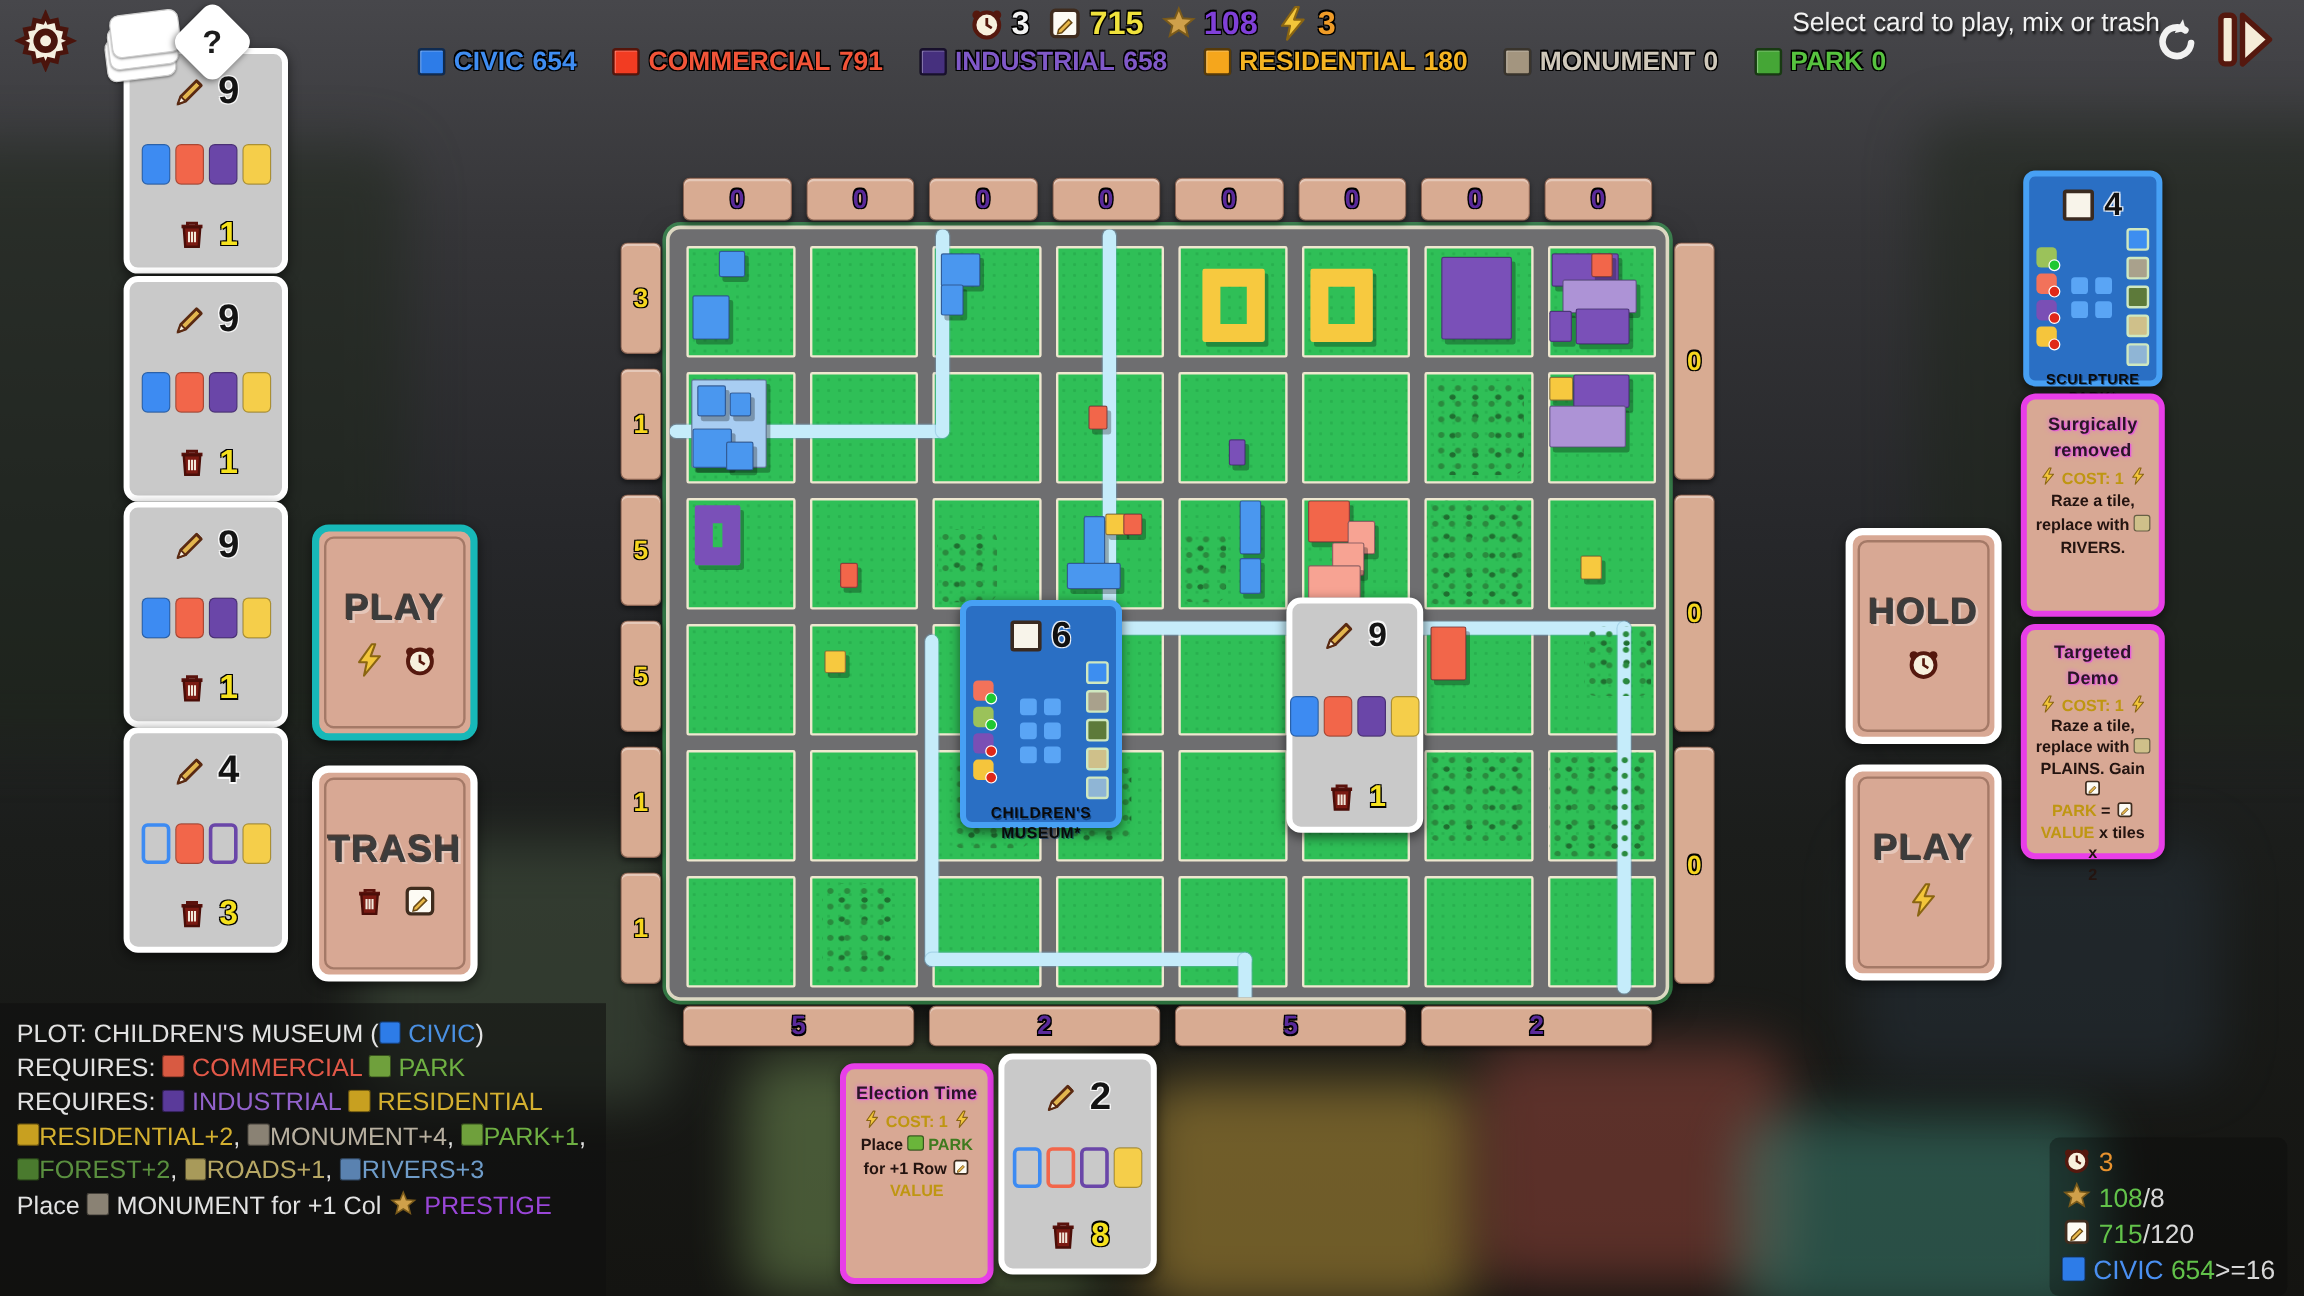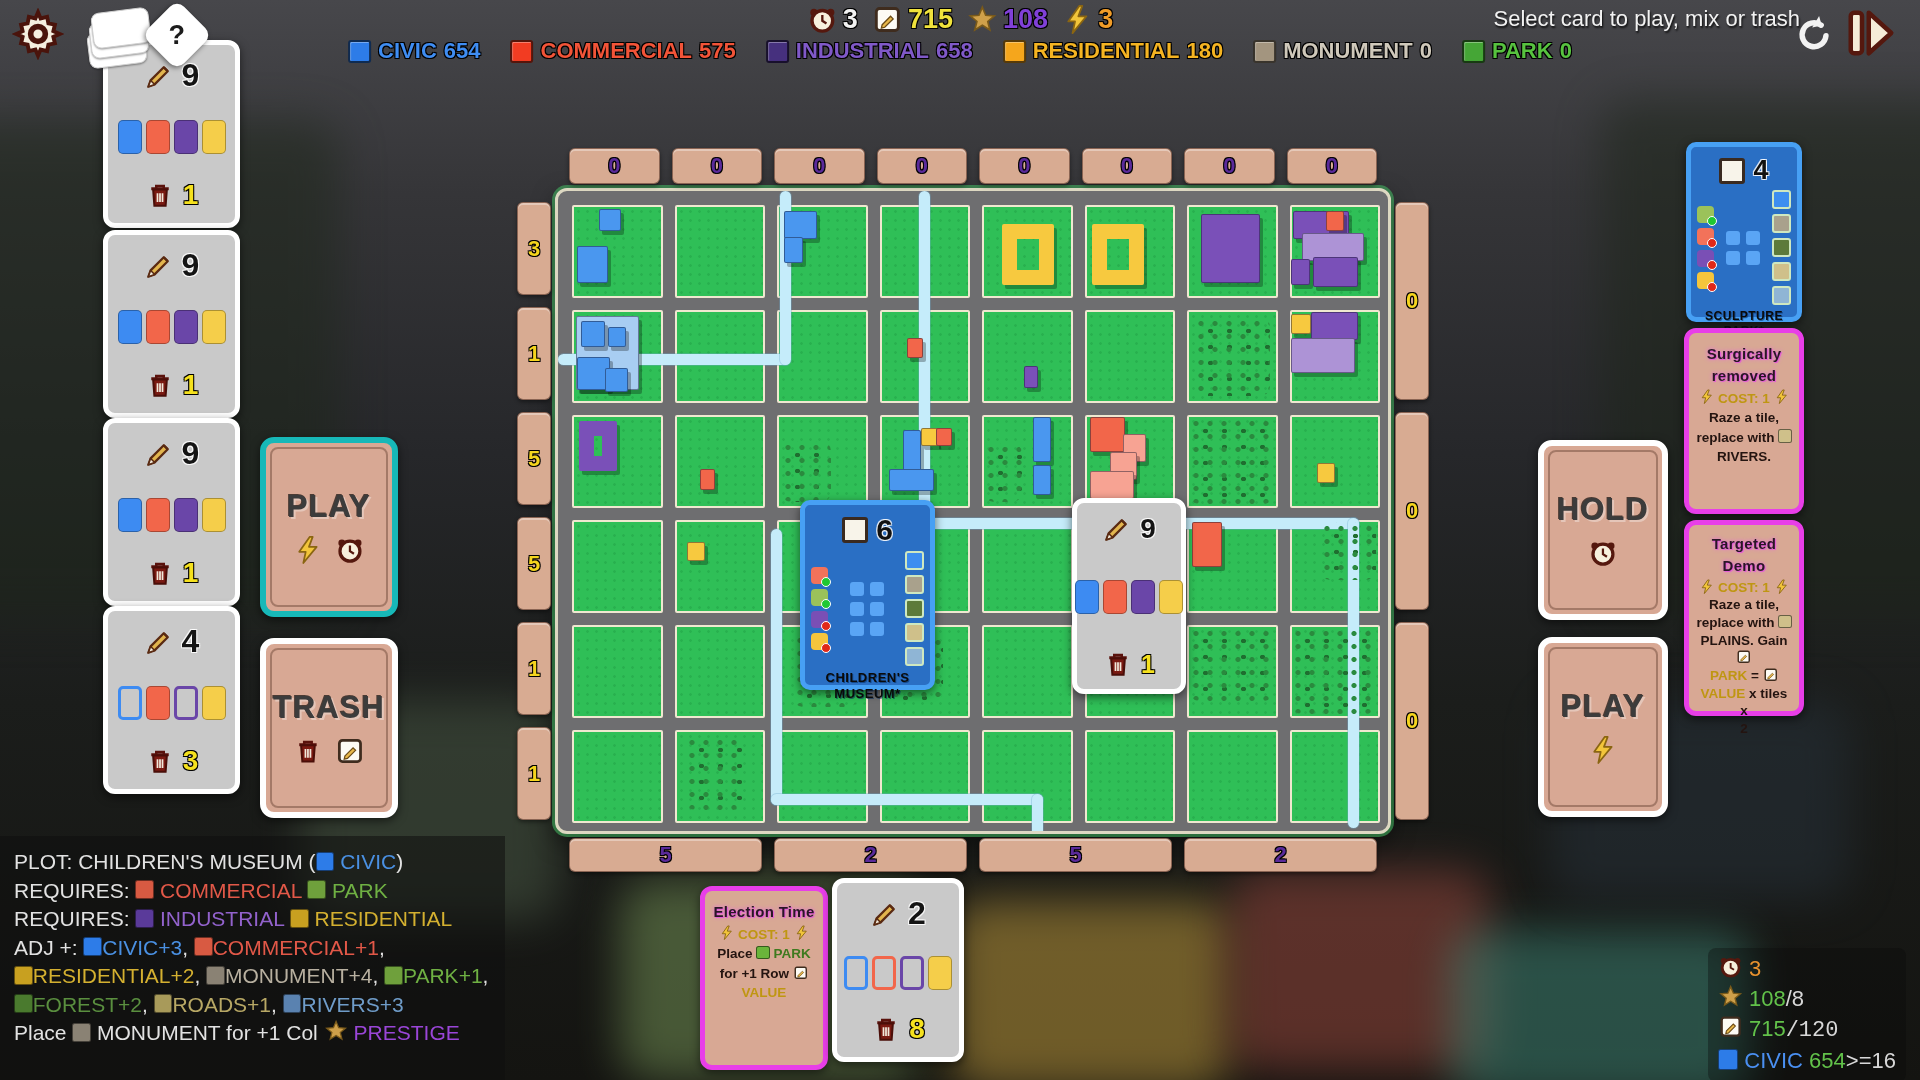--- a/index.html
+++ b/index.html
@@ -164,21 +164,21 @@
   </div>
 <div id="legend">
     <div class="legend-item">
       <span class="legend-sq" style="background: rgb(45, 124, 232);"></span>
       <span class="od1" style="color: rgb(63, 141, 242);">CIVIC</span>
       <span class="od1" style="color: rgb(63, 141, 242);">654</span>
     </div>
     <div class="legend-item">
       <span class="legend-sq" style="background: rgb(242, 60, 34);"></span>
       <span class="od1" style="color: rgb(242, 84, 56);">COMMERCIAL</span>
-      <span class="od1" style="color: rgb(242, 84, 56);">575</span>
+      <span class="od1" style="color: rgb(242, 84, 56);">791</span>
     </div>
     <div class="legend-item">
       <span class="legend-sq" style="background: rgb(70, 48, 126);"></span>
       <span class="od1" style="color: rgb(128, 89, 200);">INDUSTRIAL</span>
       <span class="od1" style="color: rgb(128, 89, 200);">658</span>
     </div>
     <div class="legend-item">
       <span class="legend-sq" style="background: rgb(245, 166, 28);"></span>
       <span class="od1" style="color: rgb(245, 180, 34);">RESIDENTIAL</span>
       <span class="od1" style="color: rgb(245, 180, 34);">180</span>
@@ -702,36 +702,35 @@
           <path d="M10 10.5v7M12 10.5v7M14 10.5v7" stroke="#f2e8da" stroke-width="1.4"></path>
         </svg></span>
       <span class="trash-num od1">8</span>
     </div>
 </div>
 
 <div id="info-panel">
     <div class="iline"><span>PLOT: CHILDREN'S MUSEUM (</span><span class="inline-chip" style="background: rgb(45, 124, 232);"></span><span style="color: rgb(74, 144, 226);"> CIVIC</span><span>)</span></div>
     <div class="iline"><span>REQUIRES: </span><span class="inline-chip" style="background: rgb(216, 90, 66);"></span><span style="color: rgb(226, 88, 72);"> COMMERCIAL </span><span class="inline-chip" style="background: rgb(111, 160, 60);"></span><span style="color: rgb(111, 176, 67);"> PARK</span></div>
     <div class="iline"><span>REQUIRES: </span><span class="inline-chip" style="background: rgb(90, 58, 154);"></span><span style="color: rgb(146, 98, 204);"> INDUSTRIAL </span><span class="inline-chip" style="background: rgb(200, 160, 32);"></span><span style="color: rgb(212, 176, 48);"> RESIDENTIAL</span></div>
-    <div class="iline"><span>ADJ +: </span><span class="inline-chip" style="background: rgb(45, 124, 232);"></span><span style="color: rgb(74, 144, 226);">CIVIC+3</span><span>, </span><span class="inline-chip" style="background: rgb(216, 90, 66);"></span><span style="color: rgb(226, 88, 72);">COMMERCIAL+1</span><span>,</span></div>
     <div class="iline"><span class="inline-chip" style="background: rgb(200, 160, 32);"></span><span style="color: rgb(212, 176, 48);">RESIDENTIAL+2</span><span>, </span><span class="inline-chip" style="background: rgb(138, 130, 116);"></span><span style="color: rgb(184, 176, 160);">MONUMENT+4</span><span>, </span><span class="inline-chip" style="background: rgb(111, 160, 60);"></span><span style="color: rgb(111, 176, 67);">PARK+1</span><span>,</span></div>
     <div class="iline"><span class="inline-chip" style="background: rgb(74, 122, 46);"></span><span style="color: rgb(90, 143, 63);">FOREST+2</span><span>, </span><span class="inline-chip" style="background: rgb(168, 154, 90);"></span><span style="color: rgb(184, 168, 101);">ROADS+1</span><span>, </span><span class="inline-chip" style="background: rgb(90, 130, 176);"></span><span style="color: rgb(111, 156, 201);">RIVERS+3</span></div>
     <div class="iline"><span>Place </span><span class="inline-chip" style="background: rgb(138, 130, 116);"></span><span> MONUMENT for +1 Col </span><span class="ic"><svg viewBox="0 0 24 24">
           <path d="M12 2.5l2.6 6.2 6.7.5-5.1 4.3 1.6 6.5L12 16.4 6.2 20l1.6-6.5L2.7 9.2l6.7-.5z" fill="#cfa04a" stroke="#7a5a1a" stroke-width="1.3"></path>
         </svg></span><span style="color: rgb(154, 70, 216);"> PRESTIGE</span></div>
   </div>
 
 <div id="stats-panel">
     <div class="iline"><span class="ic"><svg viewBox="0 0 24 24">
           <circle cx="5.5" cy="6.5" r="2.8" fill="#55180e"></circle>
           <circle cx="18.5" cy="6.5" r="2.8" fill="#55180e"></circle>
           <circle cx="12" cy="13" r="8" fill="#f7f0dd" stroke="#55180e" stroke-width="2.6"></circle>
           <path d="M12 8.5V13l3.2 2" stroke="#55180e" stroke-width="1.8" fill="none"></path>
         </svg></span><span style="color: rgb(232, 146, 46);"> 3</span></div>
     <div class="iline"><span class="ic"><svg viewBox="0 0 24 24">
           <path d="M12 2.5l2.6 6.2 6.7.5-5.1 4.3 1.6 6.5L12 16.4 6.2 20l1.6-6.5L2.7 9.2l6.7-.5z" fill="#cfa04a" stroke="#7a5a1a" stroke-width="1.3"></path>
         </svg></span><span style="color: rgb(98, 194, 74);"> 108</span><span style="color: rgb(216, 216, 216);">/8</span></div>
     <div class="iline"><span class="ic"><svg viewBox="0 0 24 24">
           <rect x="3.5" y="3.5" width="17" height="17" rx="2.5" fill="#fdfbf4" stroke="#3f2c1e" stroke-width="2.2"></rect>
           <path d="M8 16l6.5-6.5 2 2L10 18l-2.6.6z" fill="#e8b84a" stroke="#6a4a16" stroke-width="1"></path>
-        </svg></span><span style="color: rgb(98, 194, 74);"> 715</span><span style="color: rgb(216, 216, 216); font-family: Liberation Mono, monospace;">/120</span></div>
+        </svg></span><span style="color: rgb(98, 194, 74);"> 715</span><span style="color: rgb(216, 216, 216);">/120</span></div>
     <div class="iline"><span class="inline-chip" style="background: rgb(45, 124, 232);"></span><span style="color: rgb(74, 143, 240);"> CIVIC </span><span style="color: rgb(98, 194, 74);">654</span><span style="color: rgb(216, 216, 216);">&gt;=16</span></div>
   </div>
 
 </body></html>

